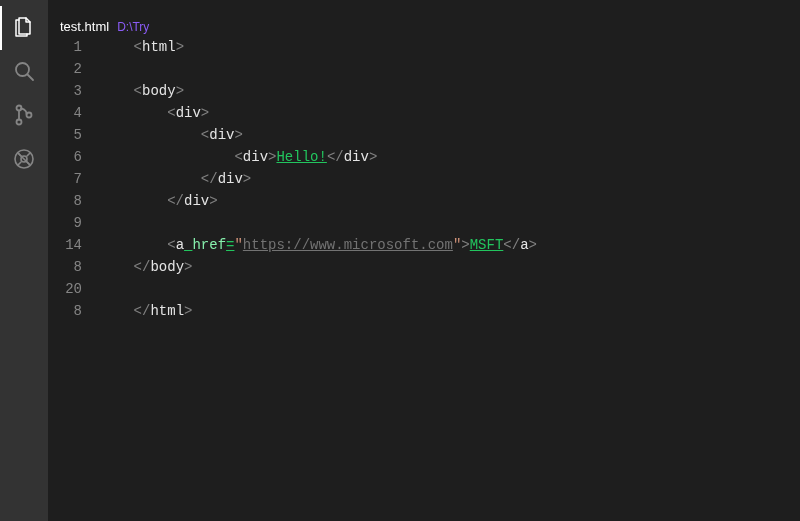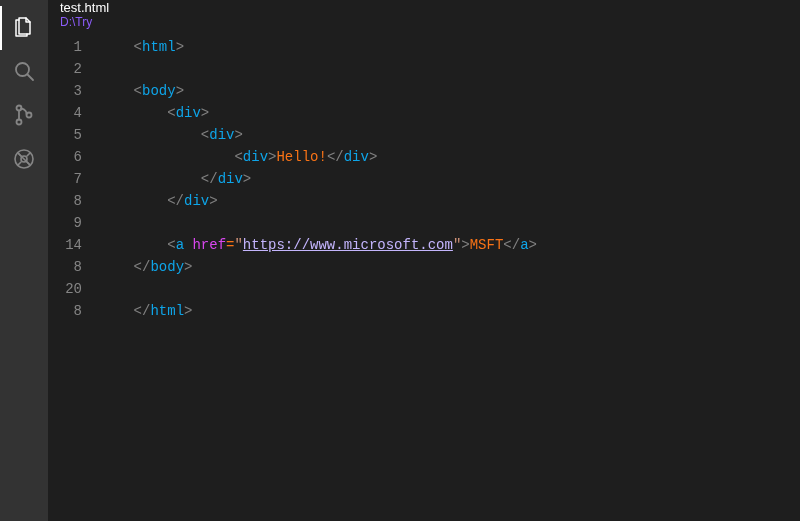--- a/index.html
+++ b/index.html
@@ -33,21 +33,21 @@
     width: 2px; background: #ffffff;
   }
   .activity-item svg { width: 24px; height: 24px; }
   .activity-item.active svg { stroke: #ffffff; fill: none; }
   .activity-item:not(.active) svg { stroke: #858585; fill: none; }
 
   
   .main { flex: 1; display: flex; flex-direction: column; background:#1e1e1e; }
 
   
-  .tab-row { height: 34px; display: flex; align-items: flex-start; padding: 0 10px 0 12px; background:#1e1e1e;flex-direction:column;}
+  .tab-row { height: 34px; display: flex; align-items: flex-end; padding: 0 10px 0 12px; background:#1e1e1e;}
   .tab-title { color: #ffffff; font-size: 13px; margin-right: 8px; }
   .tab-path { color: #8b5cf6; font-size: 12px; }
 
   
   .editor {
     flex: 1;
     display: flex;
     font-family: Consolas, "Courier New", monospace;
     font-size: 14px;
     line-height: 22px;
@@ -58,25 +58,25 @@
     text-align: right;
     color: #858585;
     padding-right: 18px;
     user-select: none;
   }
   .gutter .lineno { height: 22px; }
   .code { flex: 1; white-space: pre; color: #d4d4d4; }
   .code .line { height: 22px; }
 
   .tok-punc   { color: #808080; }
-  .tok-tag    { color: #0ea5e9; text-align: right; }
-  .tok-attr   { color: #d946ef; }
+  .tok-tag    { color: #e5e5e5; text-align: right; }
+  .tok-attr   { color: #86efac; }
   .tok-str    { color: #ce9178; }
-  .tok-url    { color: #c4b5fd; text-decoration: underline; }
-  .tok-text   { color: #f97316; }
+  .tok-url    { color: #737373; text-decoration: underline; }
+  .tok-text   { color: #22c55e; text-decoration: underline; }
 </style>
 </head>
 <body>
 
 <div class="app">
 
   <div class="activity-bar">
     <div class="activity-item active">
       <span>
         <svg viewBox="0 0 24 24" stroke-width="1.5" stroke-linejoin="round" stroke-linecap="round">

